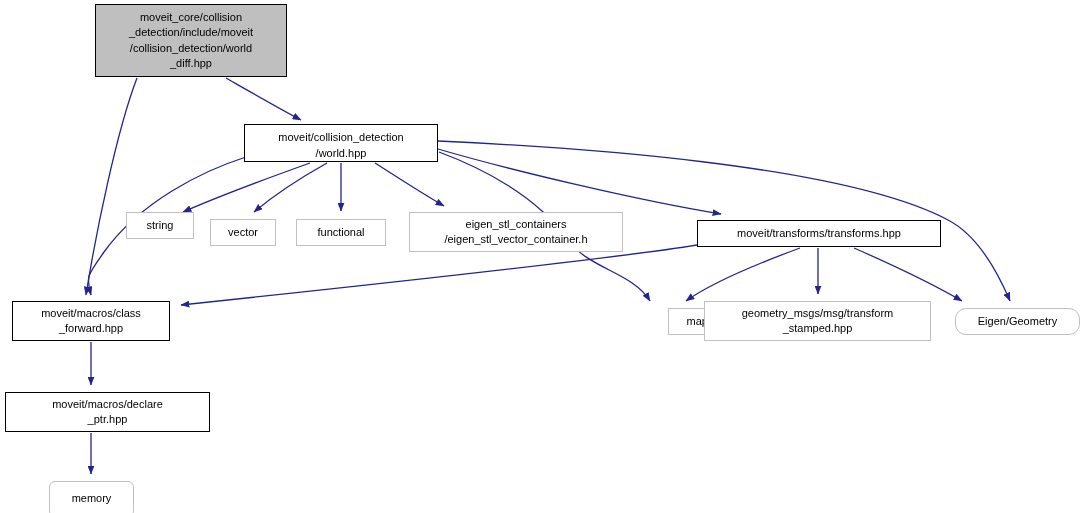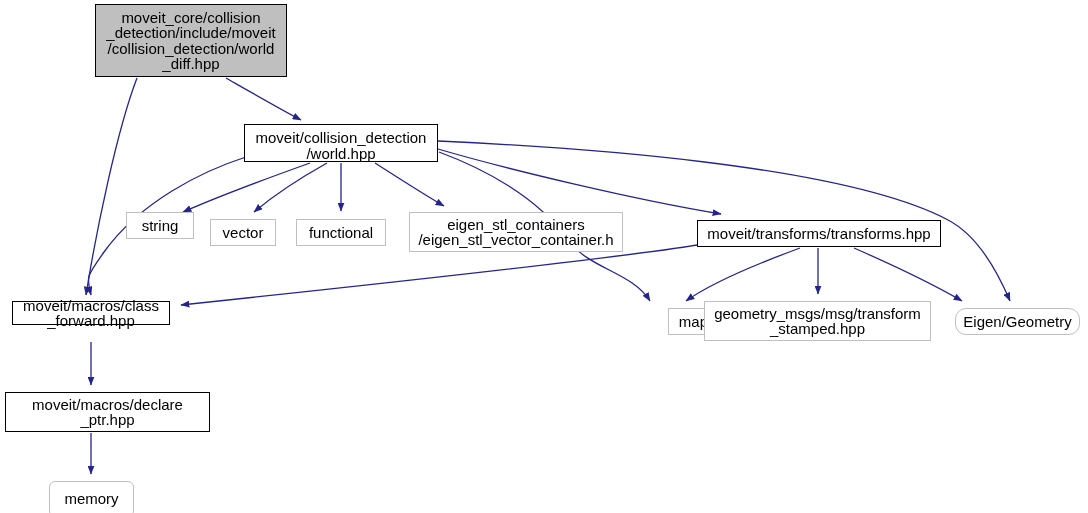--- a/index.html
+++ b/index.html
@@ -27,21 +27,21 @@
   }
   .node {
     position: absolute;
     box-sizing: border-box;
     display: flex;
     align-items: center;
     justify-content: center;
     text-align: center;
     background: #ffffff;
     border: 1px solid #c0c0c0;
-    font-size: 15px;
+    font-size: 11px;
     line-height: 15.5px;
     color: #000000;
     white-space: pre-line;
     letter-spacing: 0px;
   }
   .node.project {
     border: 1px solid #000000;
   }
   .node.root {
     background: #bfbfbf;
@@ -87,21 +87,21 @@
 /collision_detection/world
 _diff.hpp</span></div>
       <div class="node project" style="left: 244px; top: 124px; width: 194px; height: 38px; align-items: flex-end;"><span class="node-label">moveit/collision_detection
 /world.hpp</span></div>
       <div class="node stdlib" style="left: 126px; top: 212px; width: 68px; height: 27px;"><span class="node-label">string</span></div>
       <div class="node stdlib" style="left: 210px; top: 219px; width: 66px; height: 27px;"><span class="node-label">vector</span></div>
       <div class="node stdlib" style="left: 296px; top: 219px; width: 90px; height: 27px;"><span class="node-label">functional</span></div>
       <div class="node stdlib" style="left: 409px; top: 212px; width: 214px; height: 40px;"><span class="node-label">eigen_stl_containers
 /eigen_stl_vector_container.h</span></div>
       <div class="node project" style="left: 697px; top: 220px; width: 244px; height: 27px; align-items: center;"><span class="node-label">moveit/transforms/transforms.hpp</span></div>
-      <div class="node project" style="left: 12px; top: 301px; width: 158px; height: 24px;"><span class="node-label">moveit/macros/class
+      <div class="node project" style="left: 12px; top: 301px; width: 158px; height: 40px;"><span class="node-label">moveit/macros/class
 _forward.hpp</span></div>
       <div class="node stdlib" style="left: 668px; top: 308px; width: 45px; height: 27px; justify-content: flex-end;"><span class="node-label">map</span></div>
       <div class="node stdlib" style="left: 704px; top: 301px; width: 227px; height: 40px;"><span class="node-label">geometry_msgs/msg/transform
 _stamped.hpp</span></div>
       <div class="node stdlib" style="left: 955px; top: 308px; width: 125px; height: 27px; border-radius: 11px;"><span class="node-label">Eigen/Geometry</span></div>
       <div class="node project" style="left: 5px; top: 392px; width: 205px; height: 40px;"><span class="node-label">moveit/macros/declare
 _ptr.hpp</span></div>
       <div class="node stdlib" style="left: 49px; top: 481px; width: 85px; height: 36px; border-radius: 6px;"><span class="node-label">memory</span></div>
     </div>
 </div>

